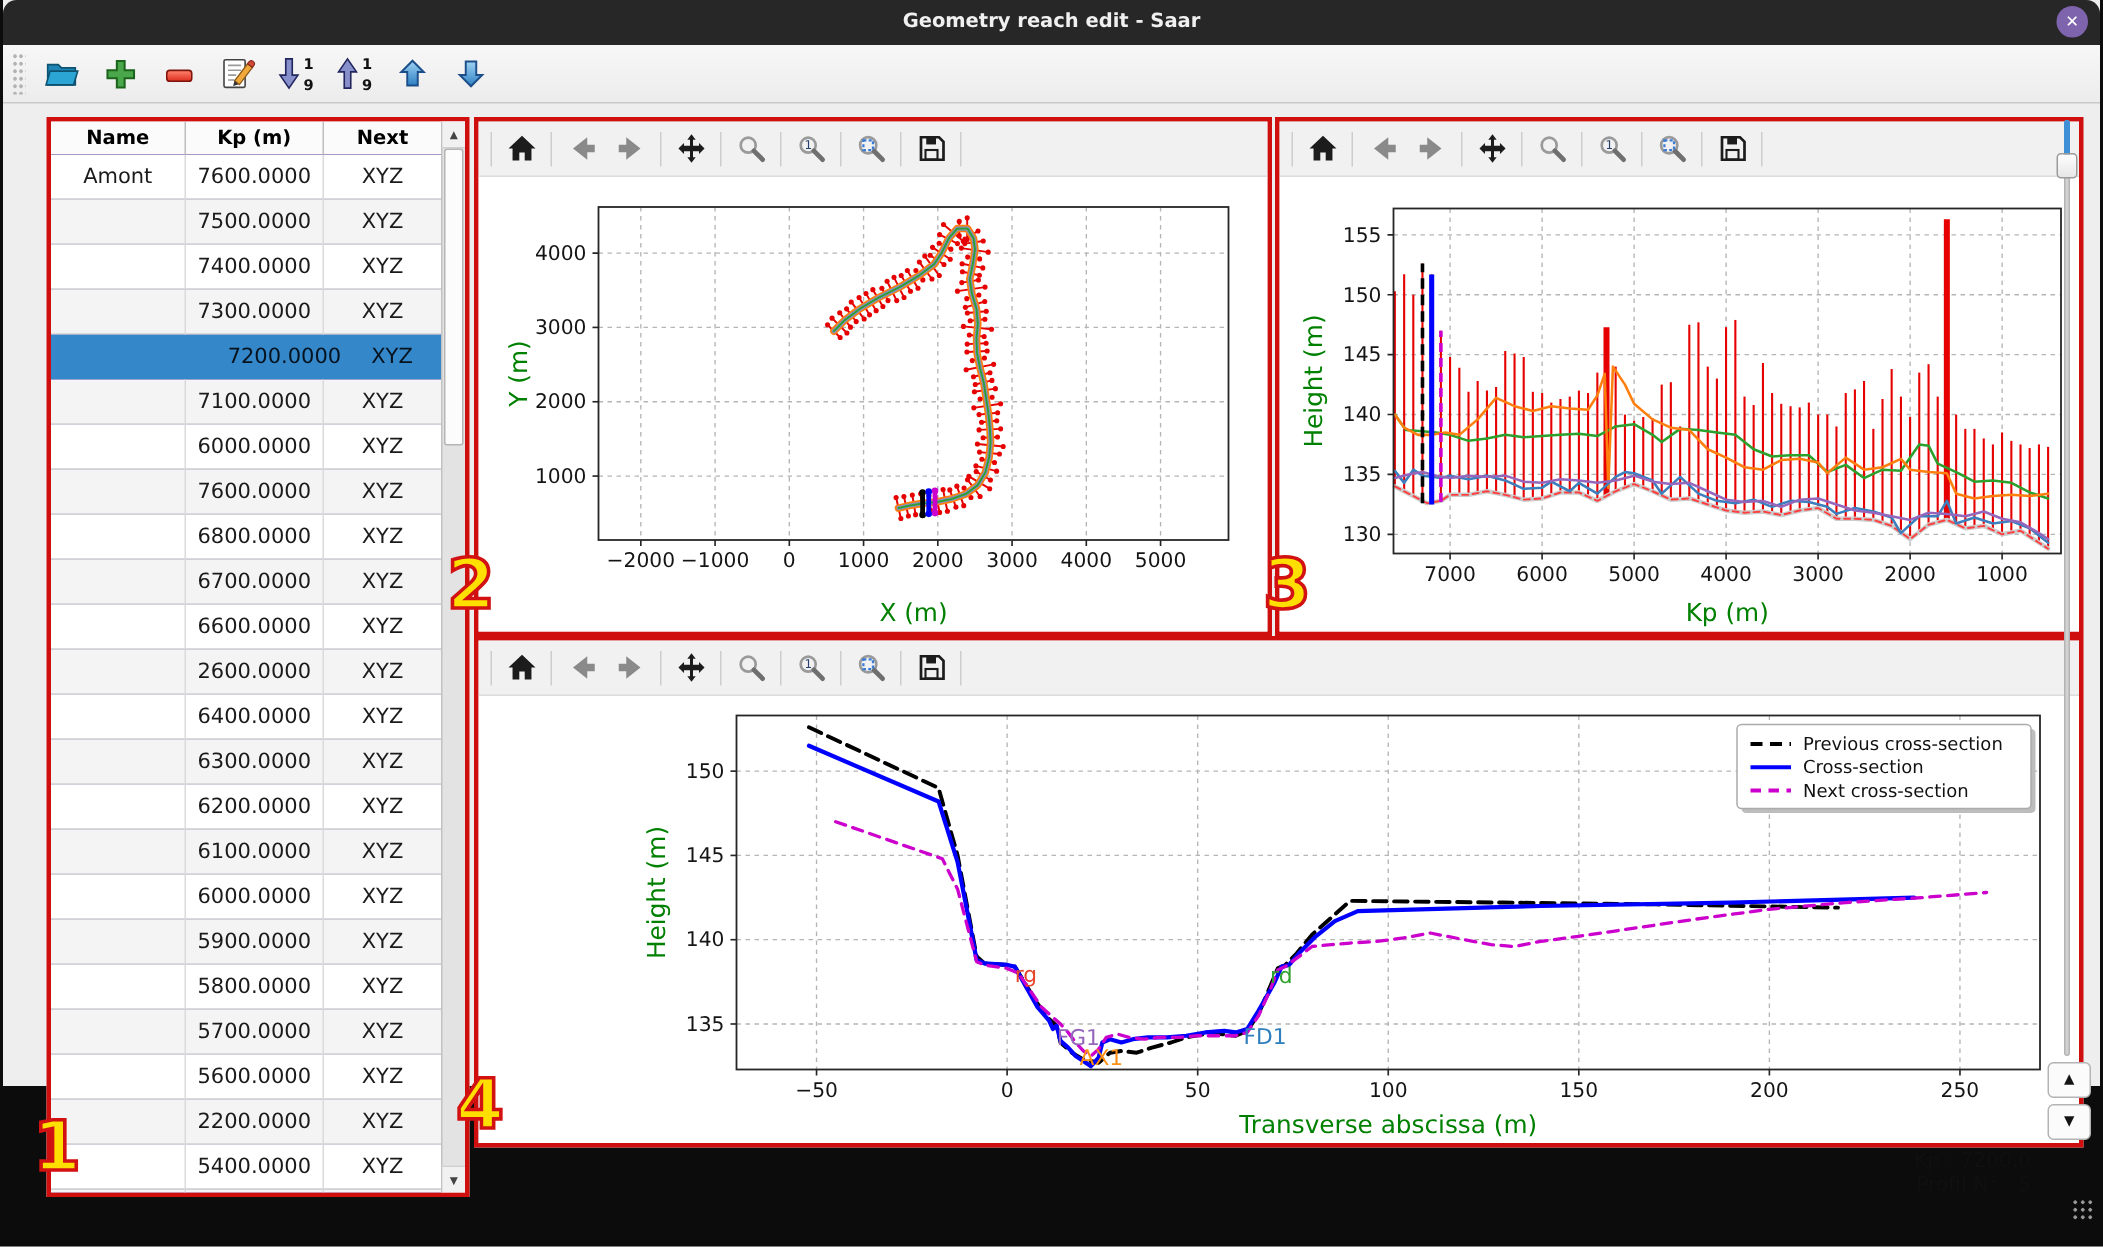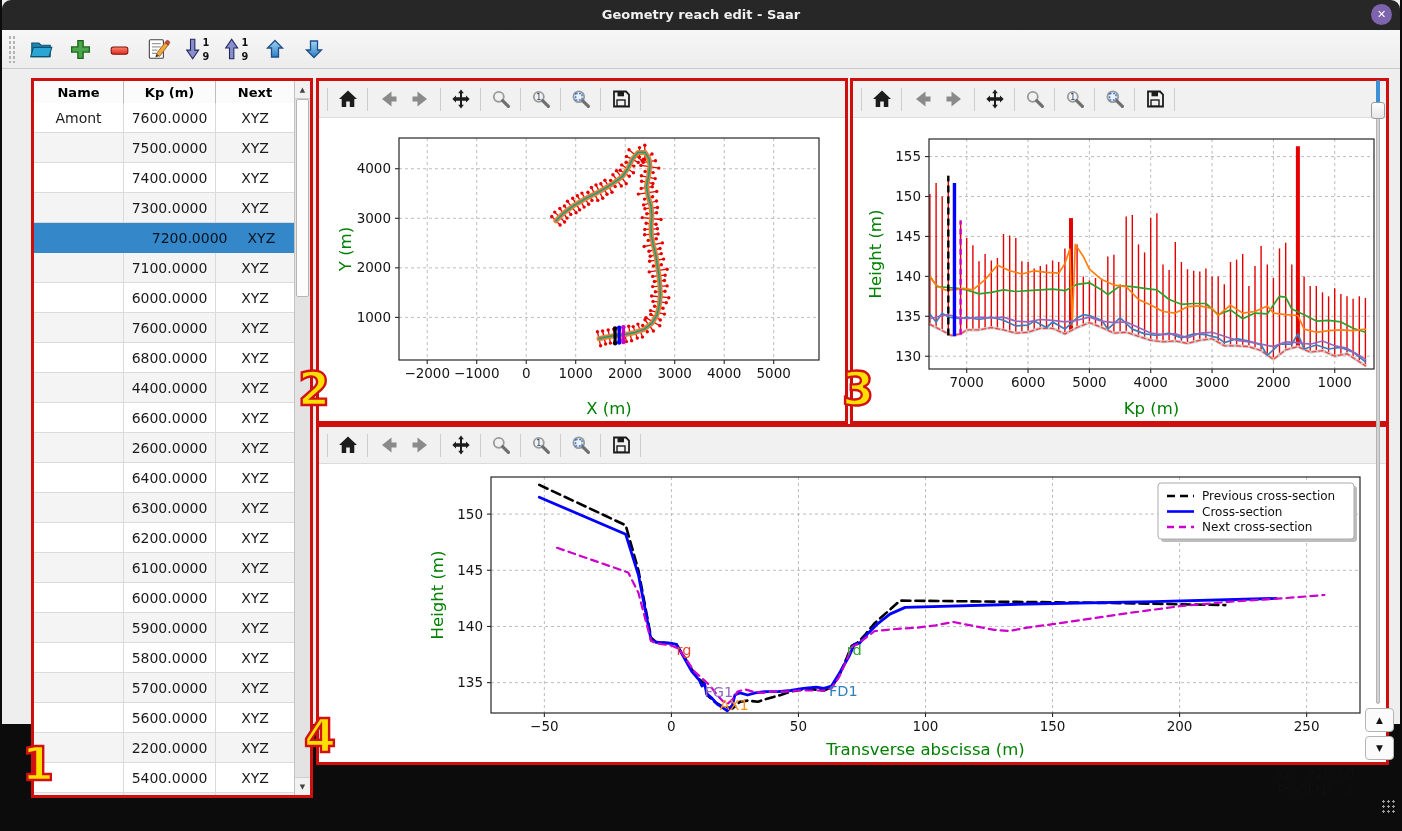--- a/index.html
+++ b/index.html
@@ -201,21 +201,21 @@
           <div class="td c-kp">7600.0000</div>
           <div class="td c-type">XYZ</div>
         </div>
         <div class="trow">
           <div class="td c-name"></div>
           <div class="td c-kp">6800.0000</div>
           <div class="td c-type">XYZ</div>
         </div>
         <div class="trow alt">
           <div class="td c-name"></div>
-          <div class="td c-kp">4400.0000</div>
+          <div class="td c-kp">6700.0000</div>
           <div class="td c-type">XYZ</div>
         </div>
         <div class="trow">
           <div class="td c-name"></div>
           <div class="td c-kp">6600.0000</div>
           <div class="td c-type">XYZ</div>
         </div>
         <div class="trow alt">
           <div class="td c-name"></div>
           <div class="td c-kp">2600.0000</div>

